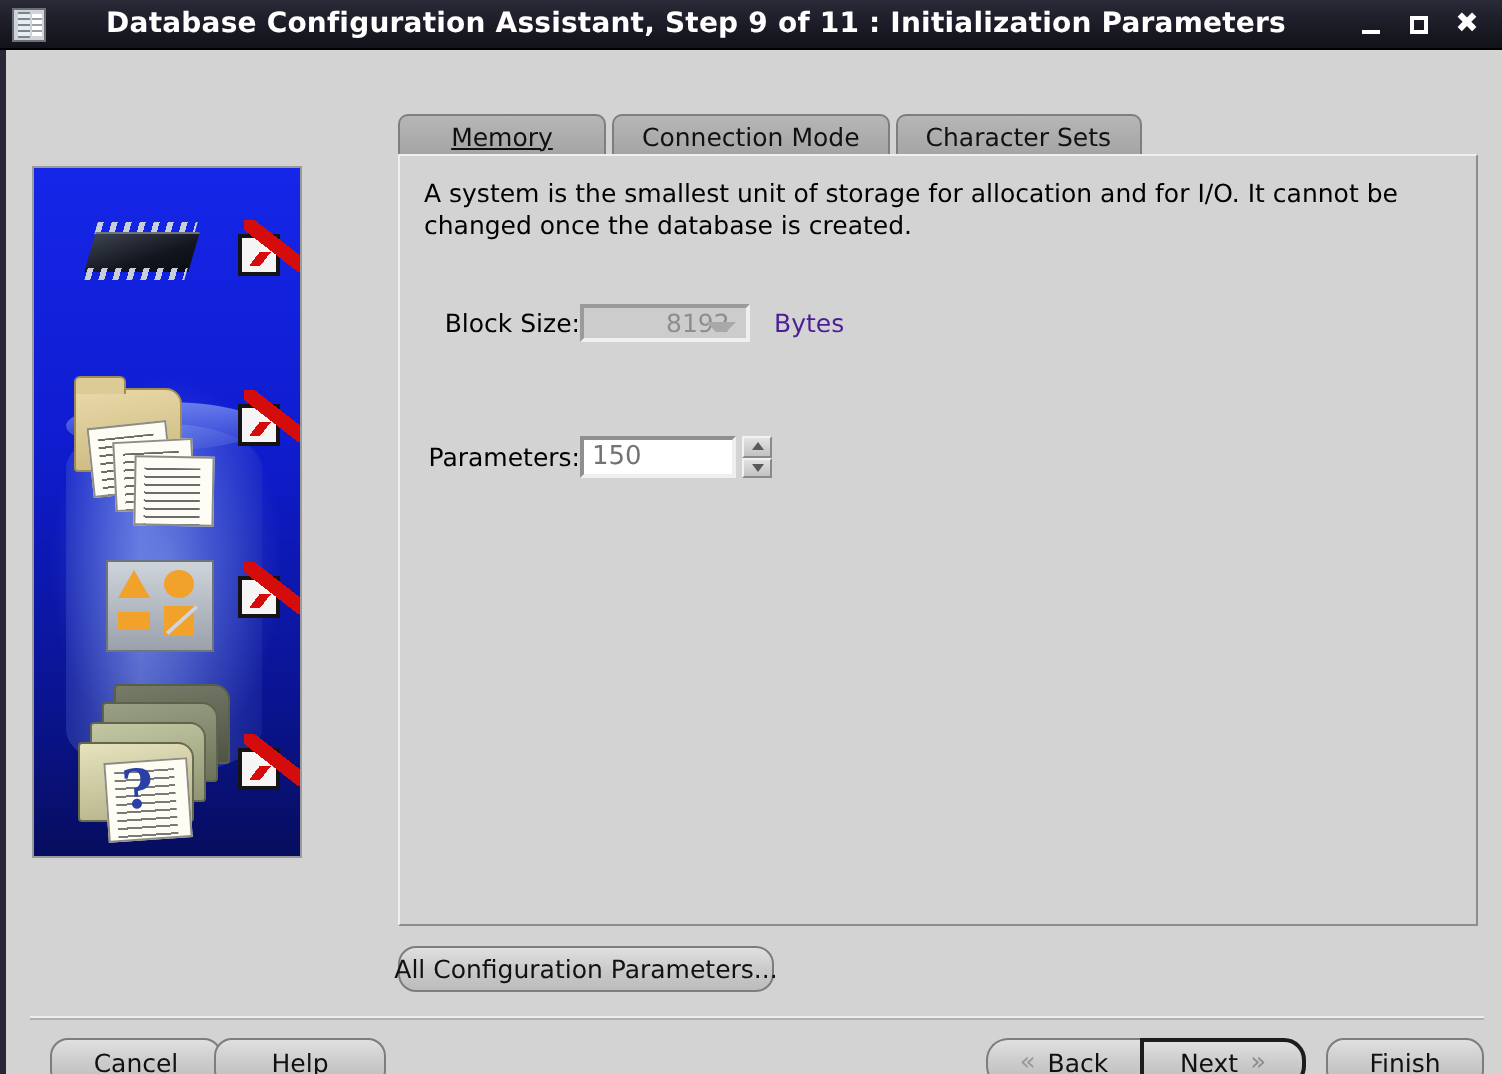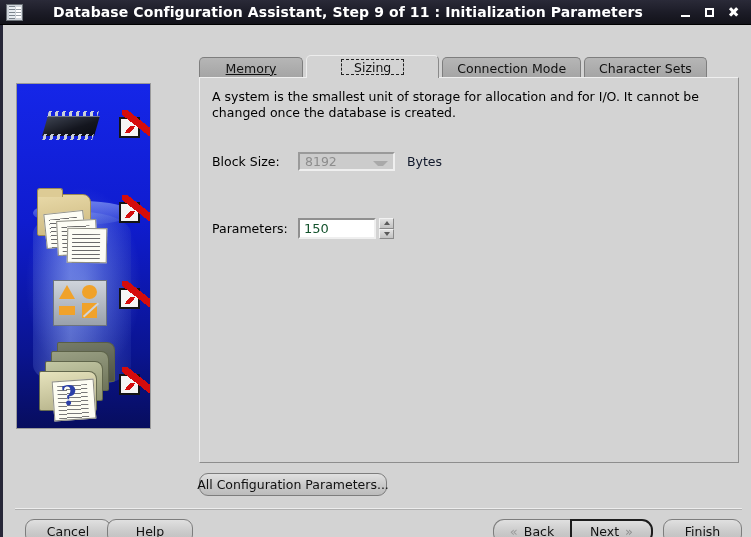--- a/index.html
+++ b/index.html
@@ -310,52 +310,53 @@
   .para-proc  { left:12px; top:75px; width:514px; }
 
   .field-row {
     position:absolute;
     display:flex; align-items:center;
   }
   .row-block { left:12px; top:74px; }
   .row-proc  { left:12px; top:140px; }
   .fld-label {
     font-size:12.5px; color:#000;
-    width:78px; text-align:left; margin-right:8px;
+    width:78px; text-align:right; 
   }
   .combo-disabled {
-    width:97px; height:19px;
+    width:85px; height:19px;
     background:#cccccc;
     border:2px solid;
     border-color:#9a9a9a #efefef #efefef #9a9a9a;
     display:flex; align-items:center;
     box-sizing:border-box;
     position:relative;
+    padding-left:36px;
   }
   .combo-disabled span {
     font-size:12.5px; color:#8d8d8d;
     padding-left:5px;
   }
   .combo-arrow {
     position:absolute; right:5px; top:7px;
     width:0;height:0;
     border-left:5px solid transparent;
     border-right:5px solid transparent;
     border-top:5px solid #a9a9a9;
   }
   .unit {
-    font-size:12.5px; color:#0f172a; margin-left:12px;
+    font-size:12.5px; color:#4c1d95; margin-left:12px;
   }
   .spin-wrap { display:flex; align-items:stretch; }
   .txt-input {
     width:78px; height:21px;
     background:#ffffff;
     border:2px solid;
     border-color:#8f8f8f #efefef #efefef #8f8f8f;
-    font-size:13px; color:#14532d;
+    font-size:13px; color:#737373;
     padding-left:4px;
     box-sizing:border-box;
     display:flex; align-items:center;
   }
   .spinner {
     width:15px; height:21px;
     margin-left:3px;
     display:flex; flex-direction:column;
     box-sizing:border-box;
   }
@@ -492,23 +493,20 @@
           <div class="qm">?</div>
       </div>
       <div class="check chk4">
           <span class="tail"></span>
         </div>
     </div>
 
     <div class="tabstrip">
       <div class="tab tab-w-memory">
         <span>Memory</span>
-      </div>
-      <div class="tab active">
-        <span class="focus">Sizing</span>
       </div>
       <div class="tab tab-w-conn">
         <span>Connection Mode</span>
       </div>
       <div class="tab tab-w-charset">
         <span>Character Sets</span>
       </div>
     </div>
 
     <div class="panel">

